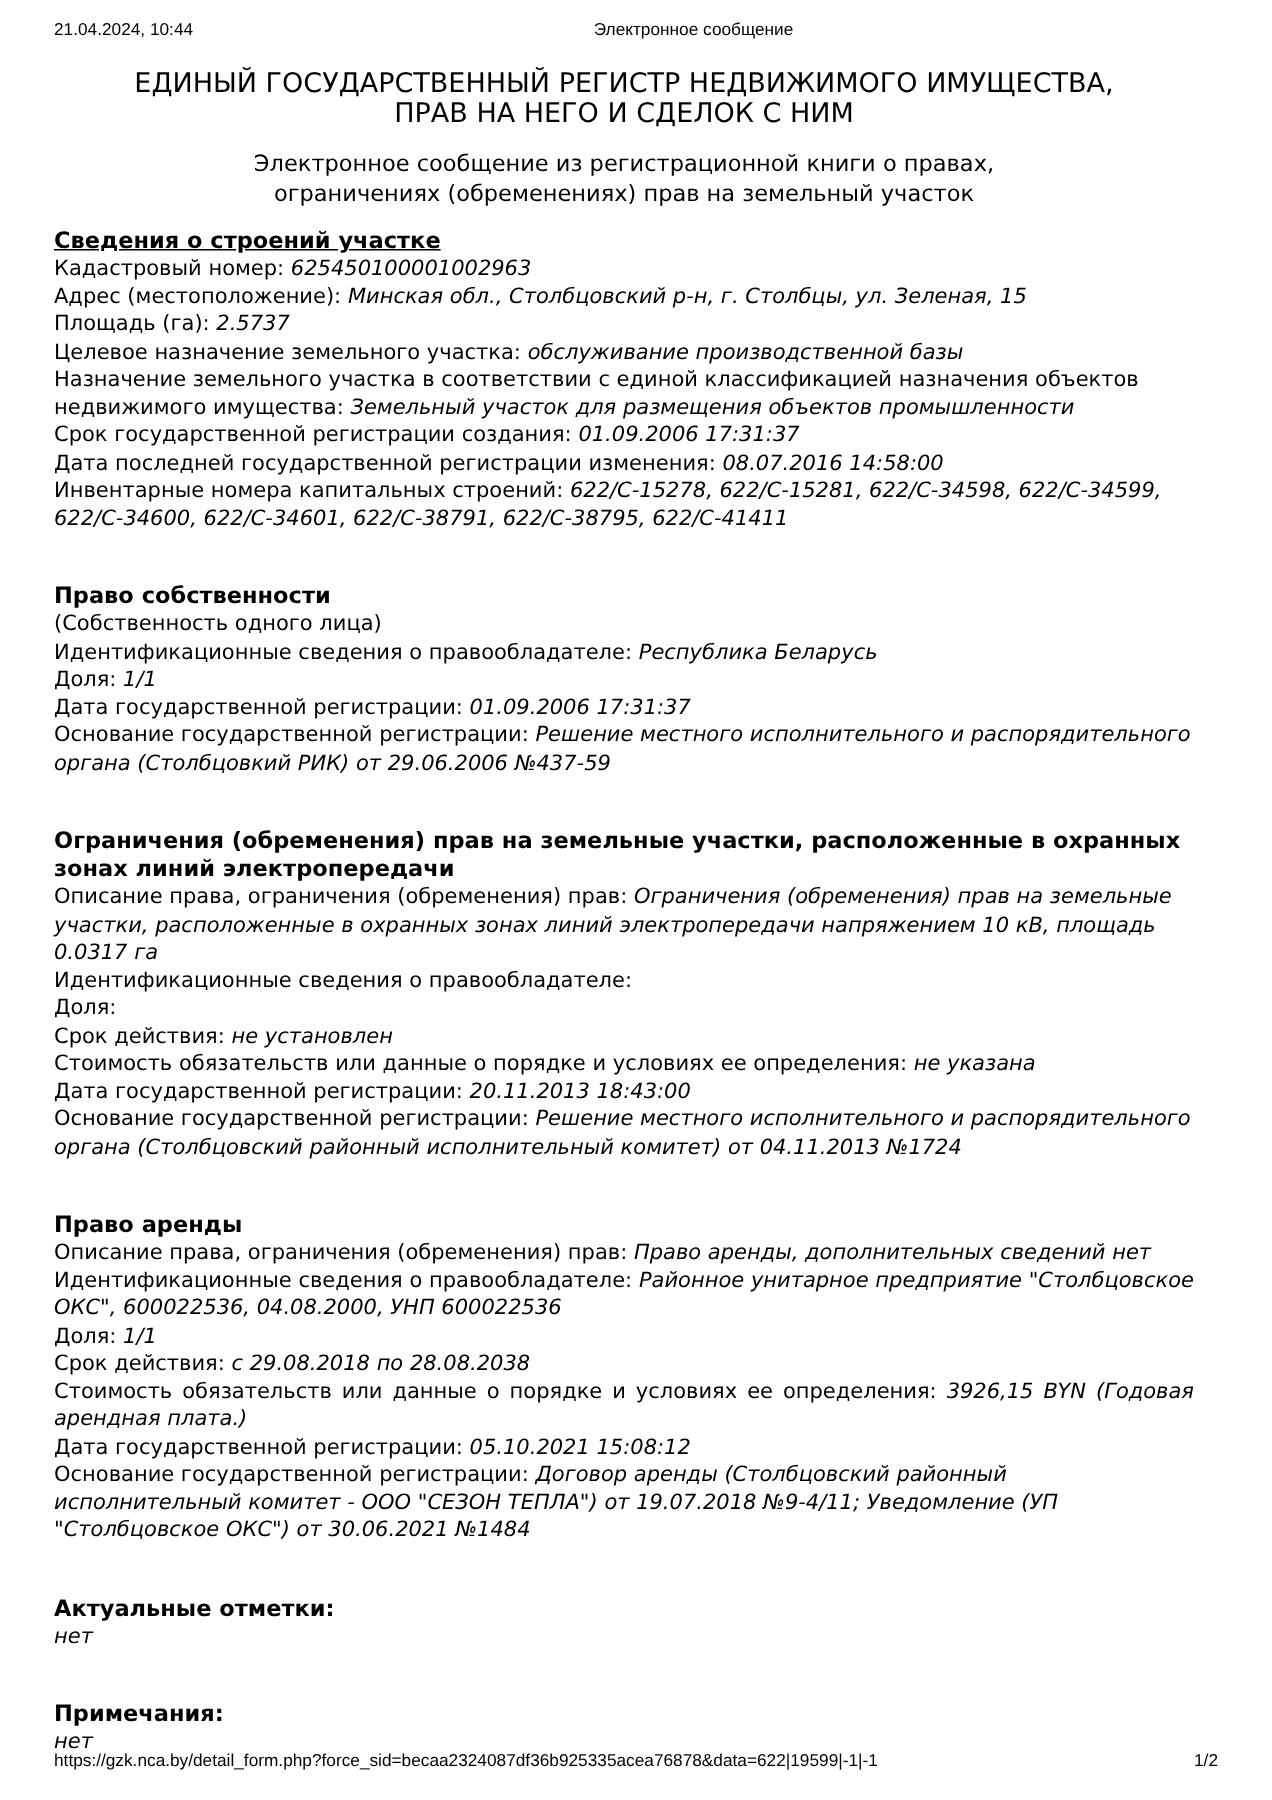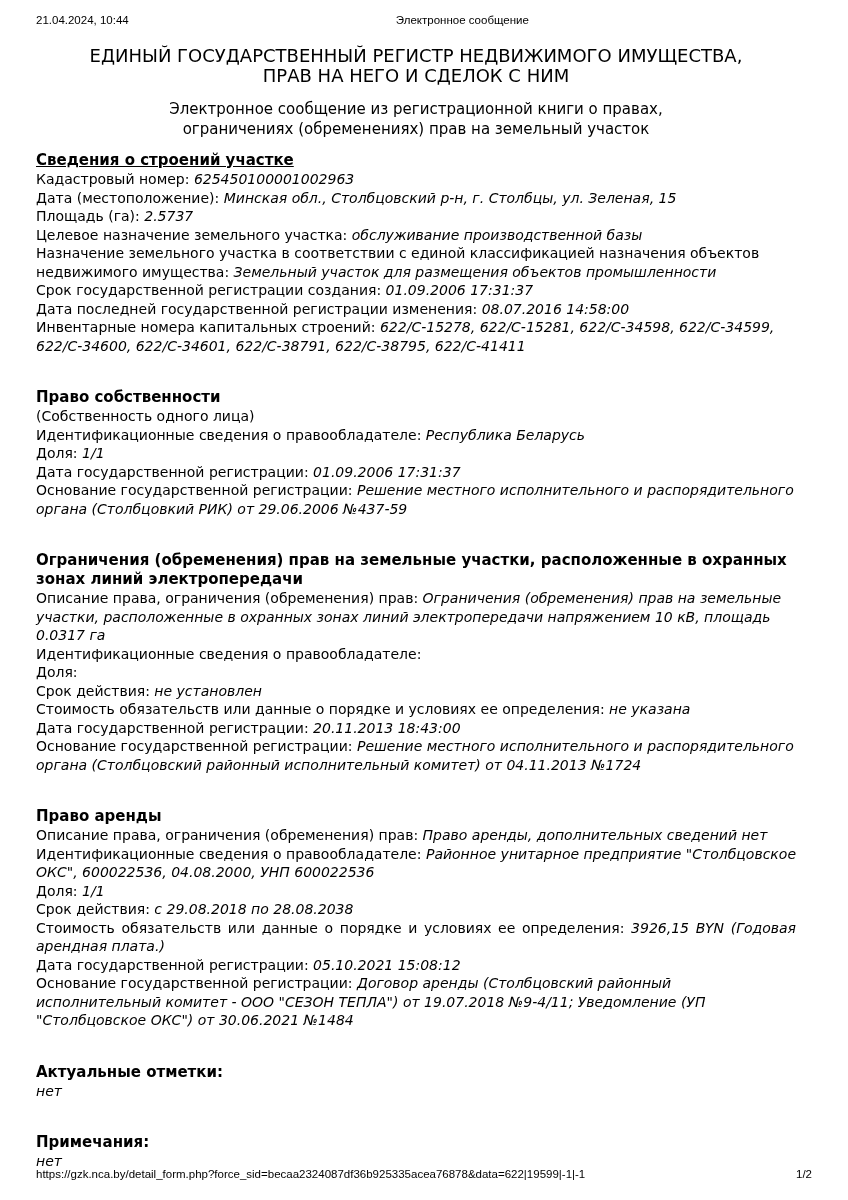--- a/index.html
+++ b/index.html
@@ -99,21 +99,21 @@
   </div>
 
   <div class="doc-subtitle">
     <div>Электронное сообщение из регистрационной книги о правах,</div>
     <div>ограничениях (обременениях) прав на земельный участок</div>
   </div>
 
   <section class="first">
     <h2 class="sec-h u">Сведения о строений участке</h2>
     <p class="field"><span class="lbl">Кадастровый номер:</span> <span class="val">625450100001002963</span></p>
-    <p class="field"><span class="lbl">Дата (местоположение):</span> <span class="val">Минская обл., Столбцовский р-н, г. Столбцы, ул. Зеленая, 15</span></p>
+    <p class="field"><span class="lbl">Адрес (местоположение):</span> <span class="val">Минская обл., Столбцовский р-н, г. Столбцы, ул. Зеленая, 15</span></p>
     <p class="field"><span class="lbl">Площадь (га):</span> <span class="val">2.5737</span></p>
     <p class="field"><span class="lbl">Целевое назначение земельного участка:</span> <span class="val">обслуживание производственной базы</span></p>
     <p class="field"><span class="lbl">Назначение земельного участка в соответствии с единой классификацией назначения объектов недвижимого имущества:</span> <span class="val">Земельный участок для размещения объектов промышленности</span></p>
     <p class="field"><span class="lbl">Срок государственной регистрации создания:</span> <span class="val">01.09.2006 17:31:37</span></p>
     <p class="field"><span class="lbl">Дата последней государственной регистрации изменения:</span> <span class="val">08.07.2016 14:58:00</span></p>
     <p class="field"><span class="lbl">Инвентарные номера капитальных строений:</span> <span class="val">622/С-15278, 622/С-15281, 622/С-34598, 622/С-34599, 622/С-34600, 622/С-34601, 622/С-38791, 622/С-38795, 622/С-41411</span></p>
   </section>
 
   <section class="gap-lg">
     <h2 class="sec-h">Право собственности</h2>

